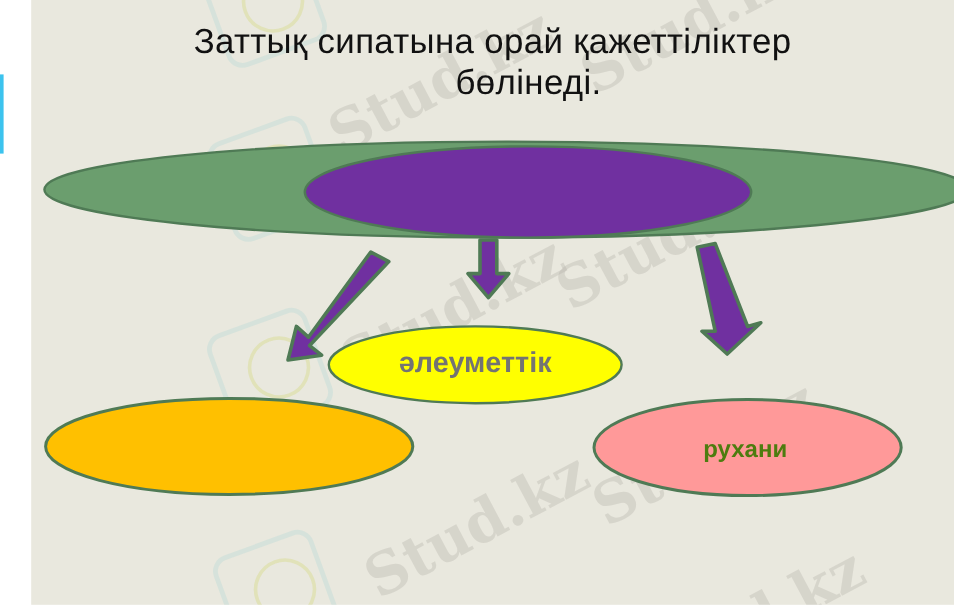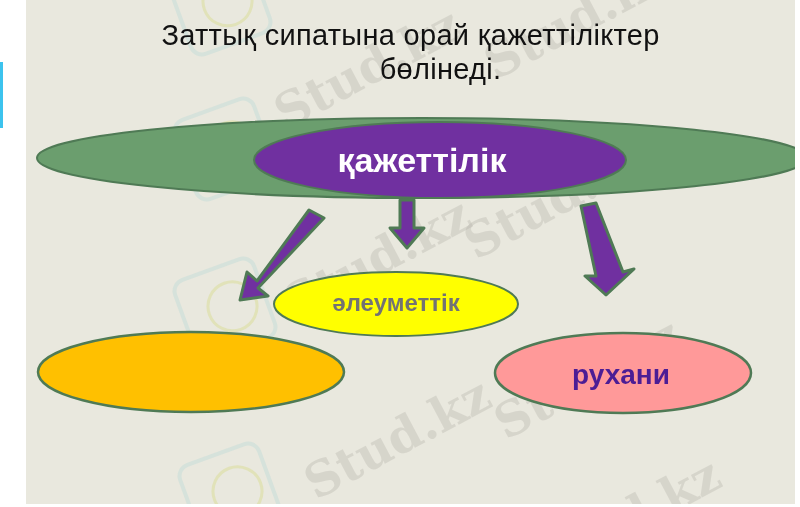--- a/index.html
+++ b/index.html
@@ -114,22 +114,22 @@
       top: 342px;
       width: 210px;
       font-size: 24px;
       color: #8f8a78;
       line-height: 30px;
     }
     .lbl-spiritual {
       left: 480px;
       top: 360px;
       width: 230px;
-      font-size: 28px;
-      color: #4c1d95;
+      font-size: 20px;
+      color: #4d7c0f;
       line-height: 30px;
     }
   </style>
 </head>
 <body>
 
 <div class="page">
   <div class="left-accent"></div>
 
   <div class="slide">
@@ -169,17 +169,16 @@
         <polygon points="555,206 570,203 597,272 608,269 580,295 559,276 570,276" fill="#7030a0" stroke="#4f7a55" stroke-width="3" stroke-linejoin="round"></polygon>
       </g>
 
       <ellipse cx="370" cy="304" rx="122" ry="32" fill="#ffff00" stroke="#4f7a55" stroke-width="2"></ellipse>
 
       <ellipse cx="165" cy="372" rx="153" ry="40" fill="#ffc000" stroke="#4f7a55" stroke-width="2.5"></ellipse>
 
       <ellipse cx="597" cy="373" rx="128" ry="40" fill="#ff9999" stroke="#4f7a55" stroke-width="2.5"></ellipse>
     </svg>
 
-    <div class="node-label lbl-root">қажеттілік</div>
     <div class="node-label lbl-social">әлеуметтік</div>
     <div class="node-label lbl-spiritual">рухани</div>
   </div>
 </div>
 
 </body></html>

